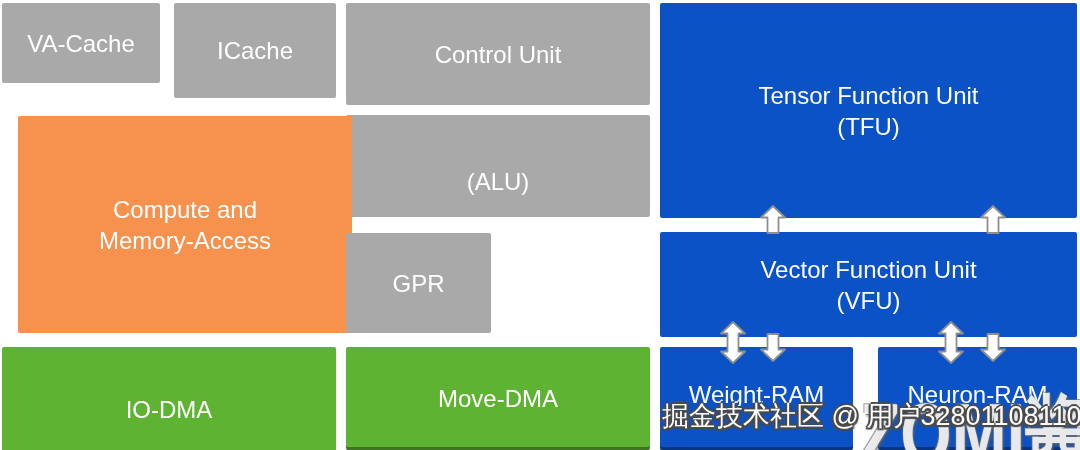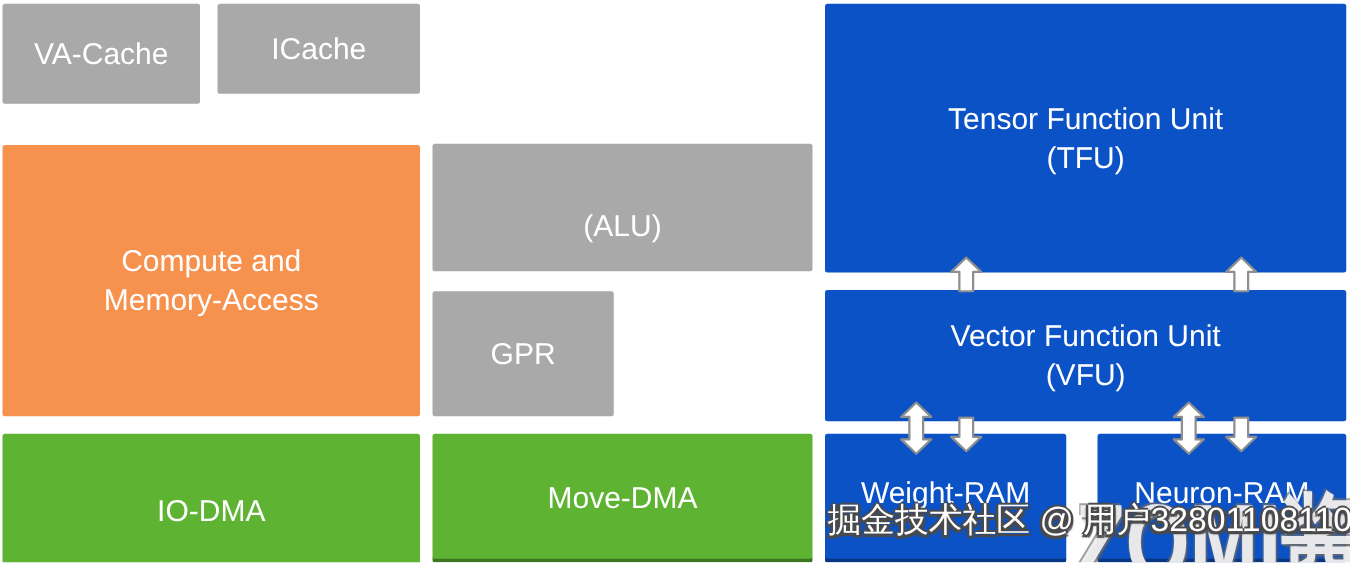--- a/index.html
+++ b/index.html
@@ -16,28 +16,28 @@
     display: flex;
     align-items: center;
     justify-content: center;
     text-align: center;
     color: var(--c-text, #ffffff);
     font-size: 24px;
     line-height: 31px;
     border-radius: 2px;
   }
   .gray   { background: var(--c-gray,   #A9A9A9); }
-  .orange { background: var(--c-orange, #F6914E); }
+  .orange { background: var(--c-orange, #F6914E); margin-left: 16px; }
   .green  { background: var(--c-green,  #5EB432); }
   .blue   { background: var(--c-blue,   #0B52C7); }
   .bottom-edge { box-shadow: inset 0 -3px 0 rgba(0,0,0,0.35); }
 
   
   #b-va   { left: 2px;   top: 3px;   width: 158px; height: 80px; }
-  #b-ic   { left: 174px; top: 3px;   width: 162px; height: 72px; }
+  #b-ic   { left: 174px; top: 3px;   width: 162px; height: 95px; }
   #b-cu   { left: 346px; top: 3px;   width: 304px; height: 102px; }
   #b-alu  { left: 346px; top: 115px; width: 304px; height: 102px; }
   #b-sch  { left: 2px;   top: 116px; width: 334px; height: 217px; }
   #b-gpr  { left: 346px; top: 233px; width: 145px; height: 100px; }
   #b-sreg { left: 503px; top: 233px; width: 147px; height: 100px; }
   #b-io   { left: 2px;   top: 347px; width: 334px; height: 125px; }
   #b-mv   { left: 346px; top: 347px; width: 304px; height: 103px; }
   #b-tfu  { left: 660px; top: 3px;   width: 417px; height: 215px; }
   #b-vfu  { left: 660px; top: 232px; width: 417px; height: 105px; }
   #b-wr   { left: 660px; top: 347px; width: 193px; height: 103px; }
@@ -96,20 +96,23 @@
 <div class="canvas">
 
   <div class="block gray" id="b-va">
     <span class="lbl">VA-Cache</span>
   </div>
 
   <div class="block gray" id="b-ic">
     <span class="lbl">ICache</span>
   </div>
 
+  <div class="block gray" id="b-cu">
+    <span class="lbl">Control Unit</span>
+  </div>
 
   <div class="block gray" id="b-alu">
     <span class="lbl">
       <br>
       <span>(ALU)</span>
     </span>
   </div>
 
   <div class="block orange" id="b-sch">
     <span class="lbl">

